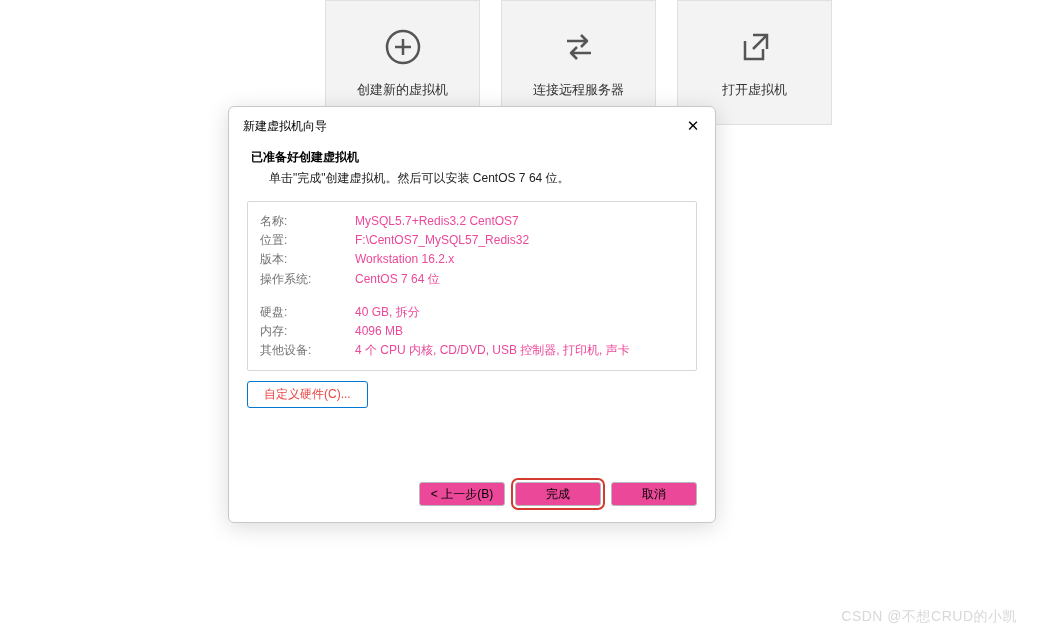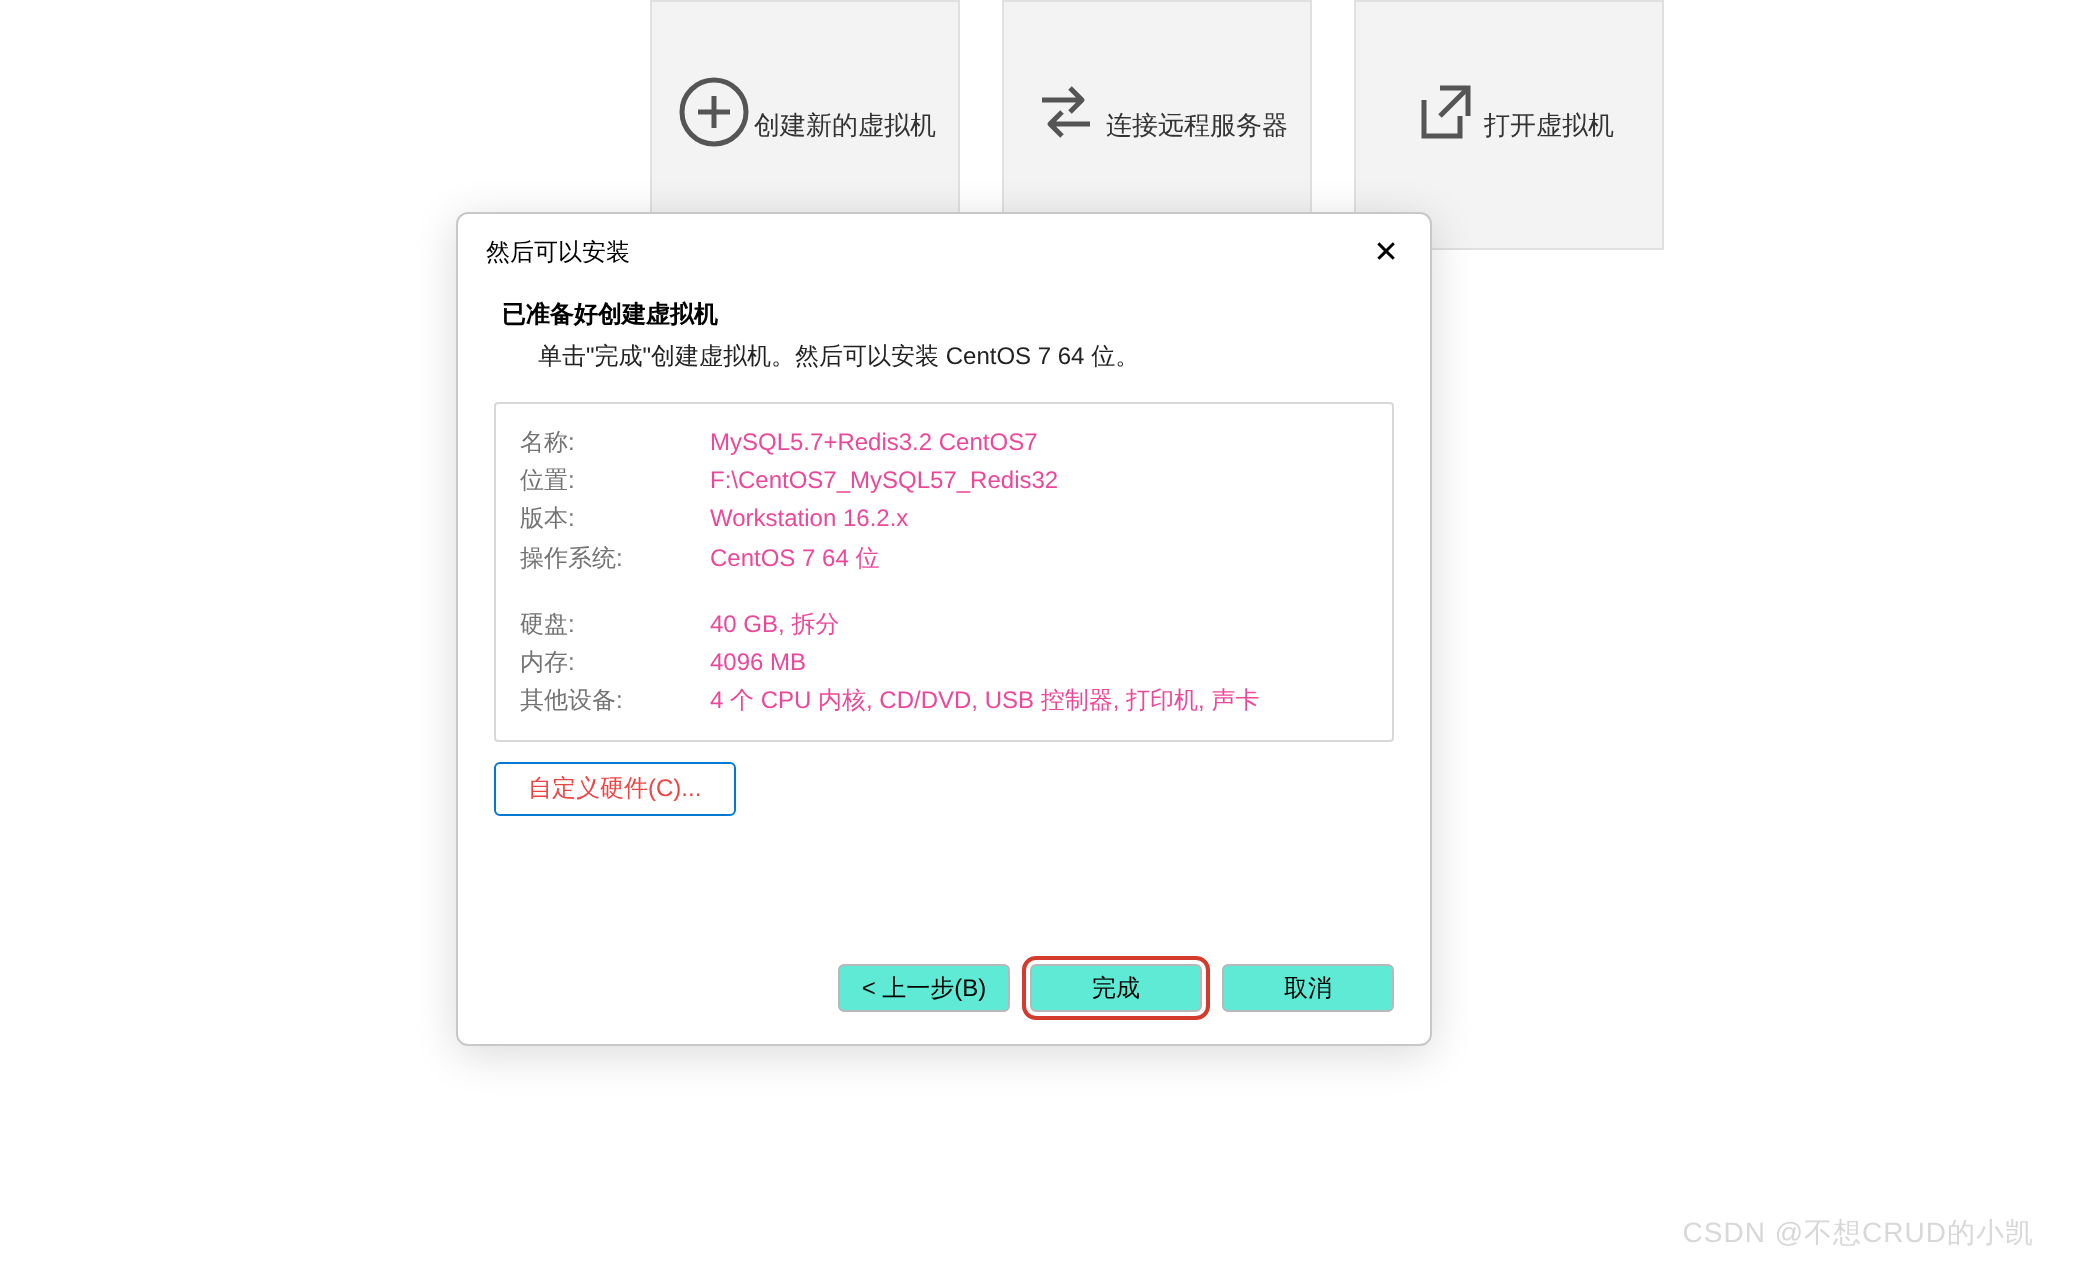--- a/index.html
+++ b/index.html
@@ -18,20 +18,21 @@
       left: 325px;
       display: flex;
       gap: 21px;
     }
     .tile {
       width: 155px;
       height: 125px;
       background: #f3f3f3;
       border: 1px solid #e0e0e0;
       display: flex;
+      flex-direction: column;
       align-items: center;
       justify-content: center;
       cursor: pointer;
     }
     .tile-icon {
       font-size: 36px;
       color: #555;
       margin-bottom: 14px;
       display: flex;
       align-items: center;
@@ -124,21 +125,21 @@
       justify-content: flex-end;
       gap: 10px;
       padding: 12px 18px 16px 18px;
       margin-top: 48px;
     }
     .footer-btn {
       width: 86px;
       height: 24px;
       border: 1px solid #b8b8b8;
       border-radius: 3px;
-      background: #5eead4;
+      background: #ec4899;
       cursor: pointer;
       font-size: 12px;
       display: flex;
       align-items: center;
       justify-content: center;
     }
     .footer-btn.highlight {
       outline: 2px solid #d43b2f;
       outline-offset: 2px;
     }
@@ -182,21 +183,21 @@
           <path d="M18 8 L32 8 L32 22" fill="none" stroke="#555" stroke-width="2.5"></path>
           <line x1="32" y1="8" x2="18" y2="22" stroke="#555" stroke-width="2.5"></line>
         </svg>
     </div>
     <div class="tile-label">打开虚拟机</div>
   </div>
 </div>
 
 <div class="dialog">
   <div class="dialog-title">
-    <span>然后可以安装</span>
+    <span>新建虚拟机向导</span>
     <div class="close-btn">✕</div>
   </div>
   <div class="dialog-header">
     <div class="dialog-header-title">已准备好创建虚拟机</div>
     <div class="dialog-header-sub">单击"完成"创建虚拟机。然后可以安装 CentOS 7 64 位。</div>
   </div>
   <div class="dialog-body">
     <div class="settings-box">
       <div class="row">
           <div class="row-label">名称:</div>

